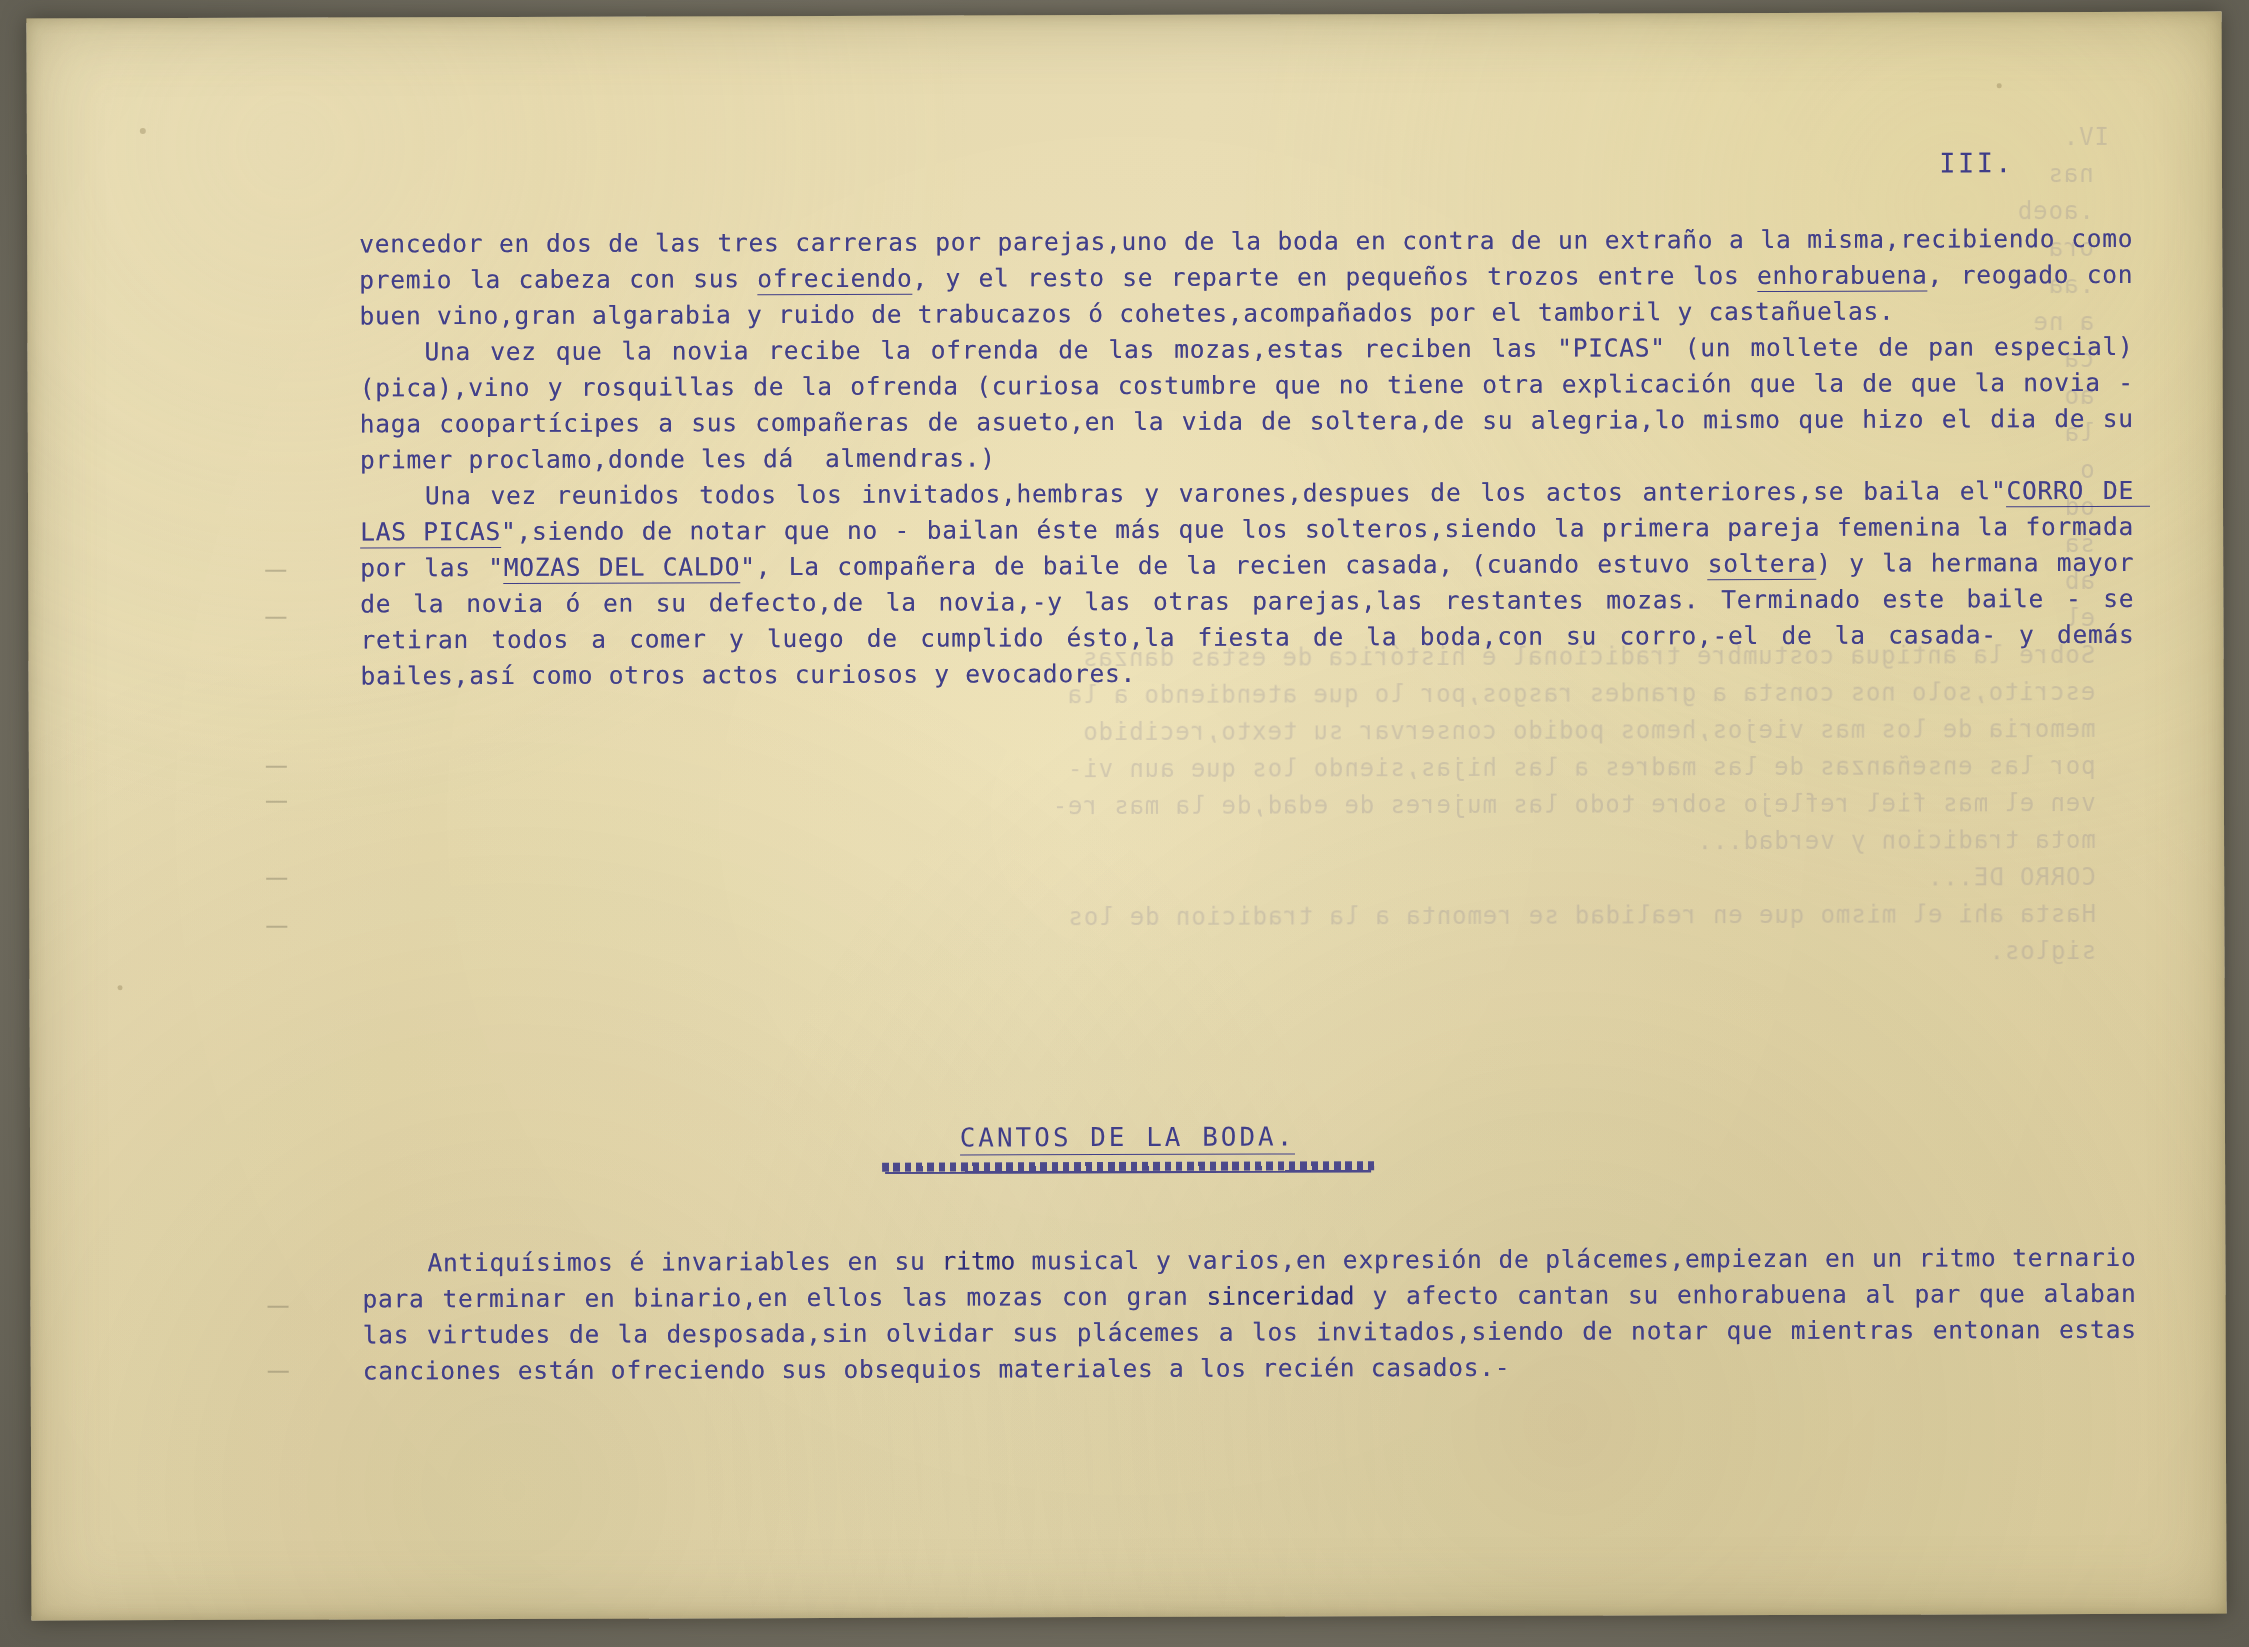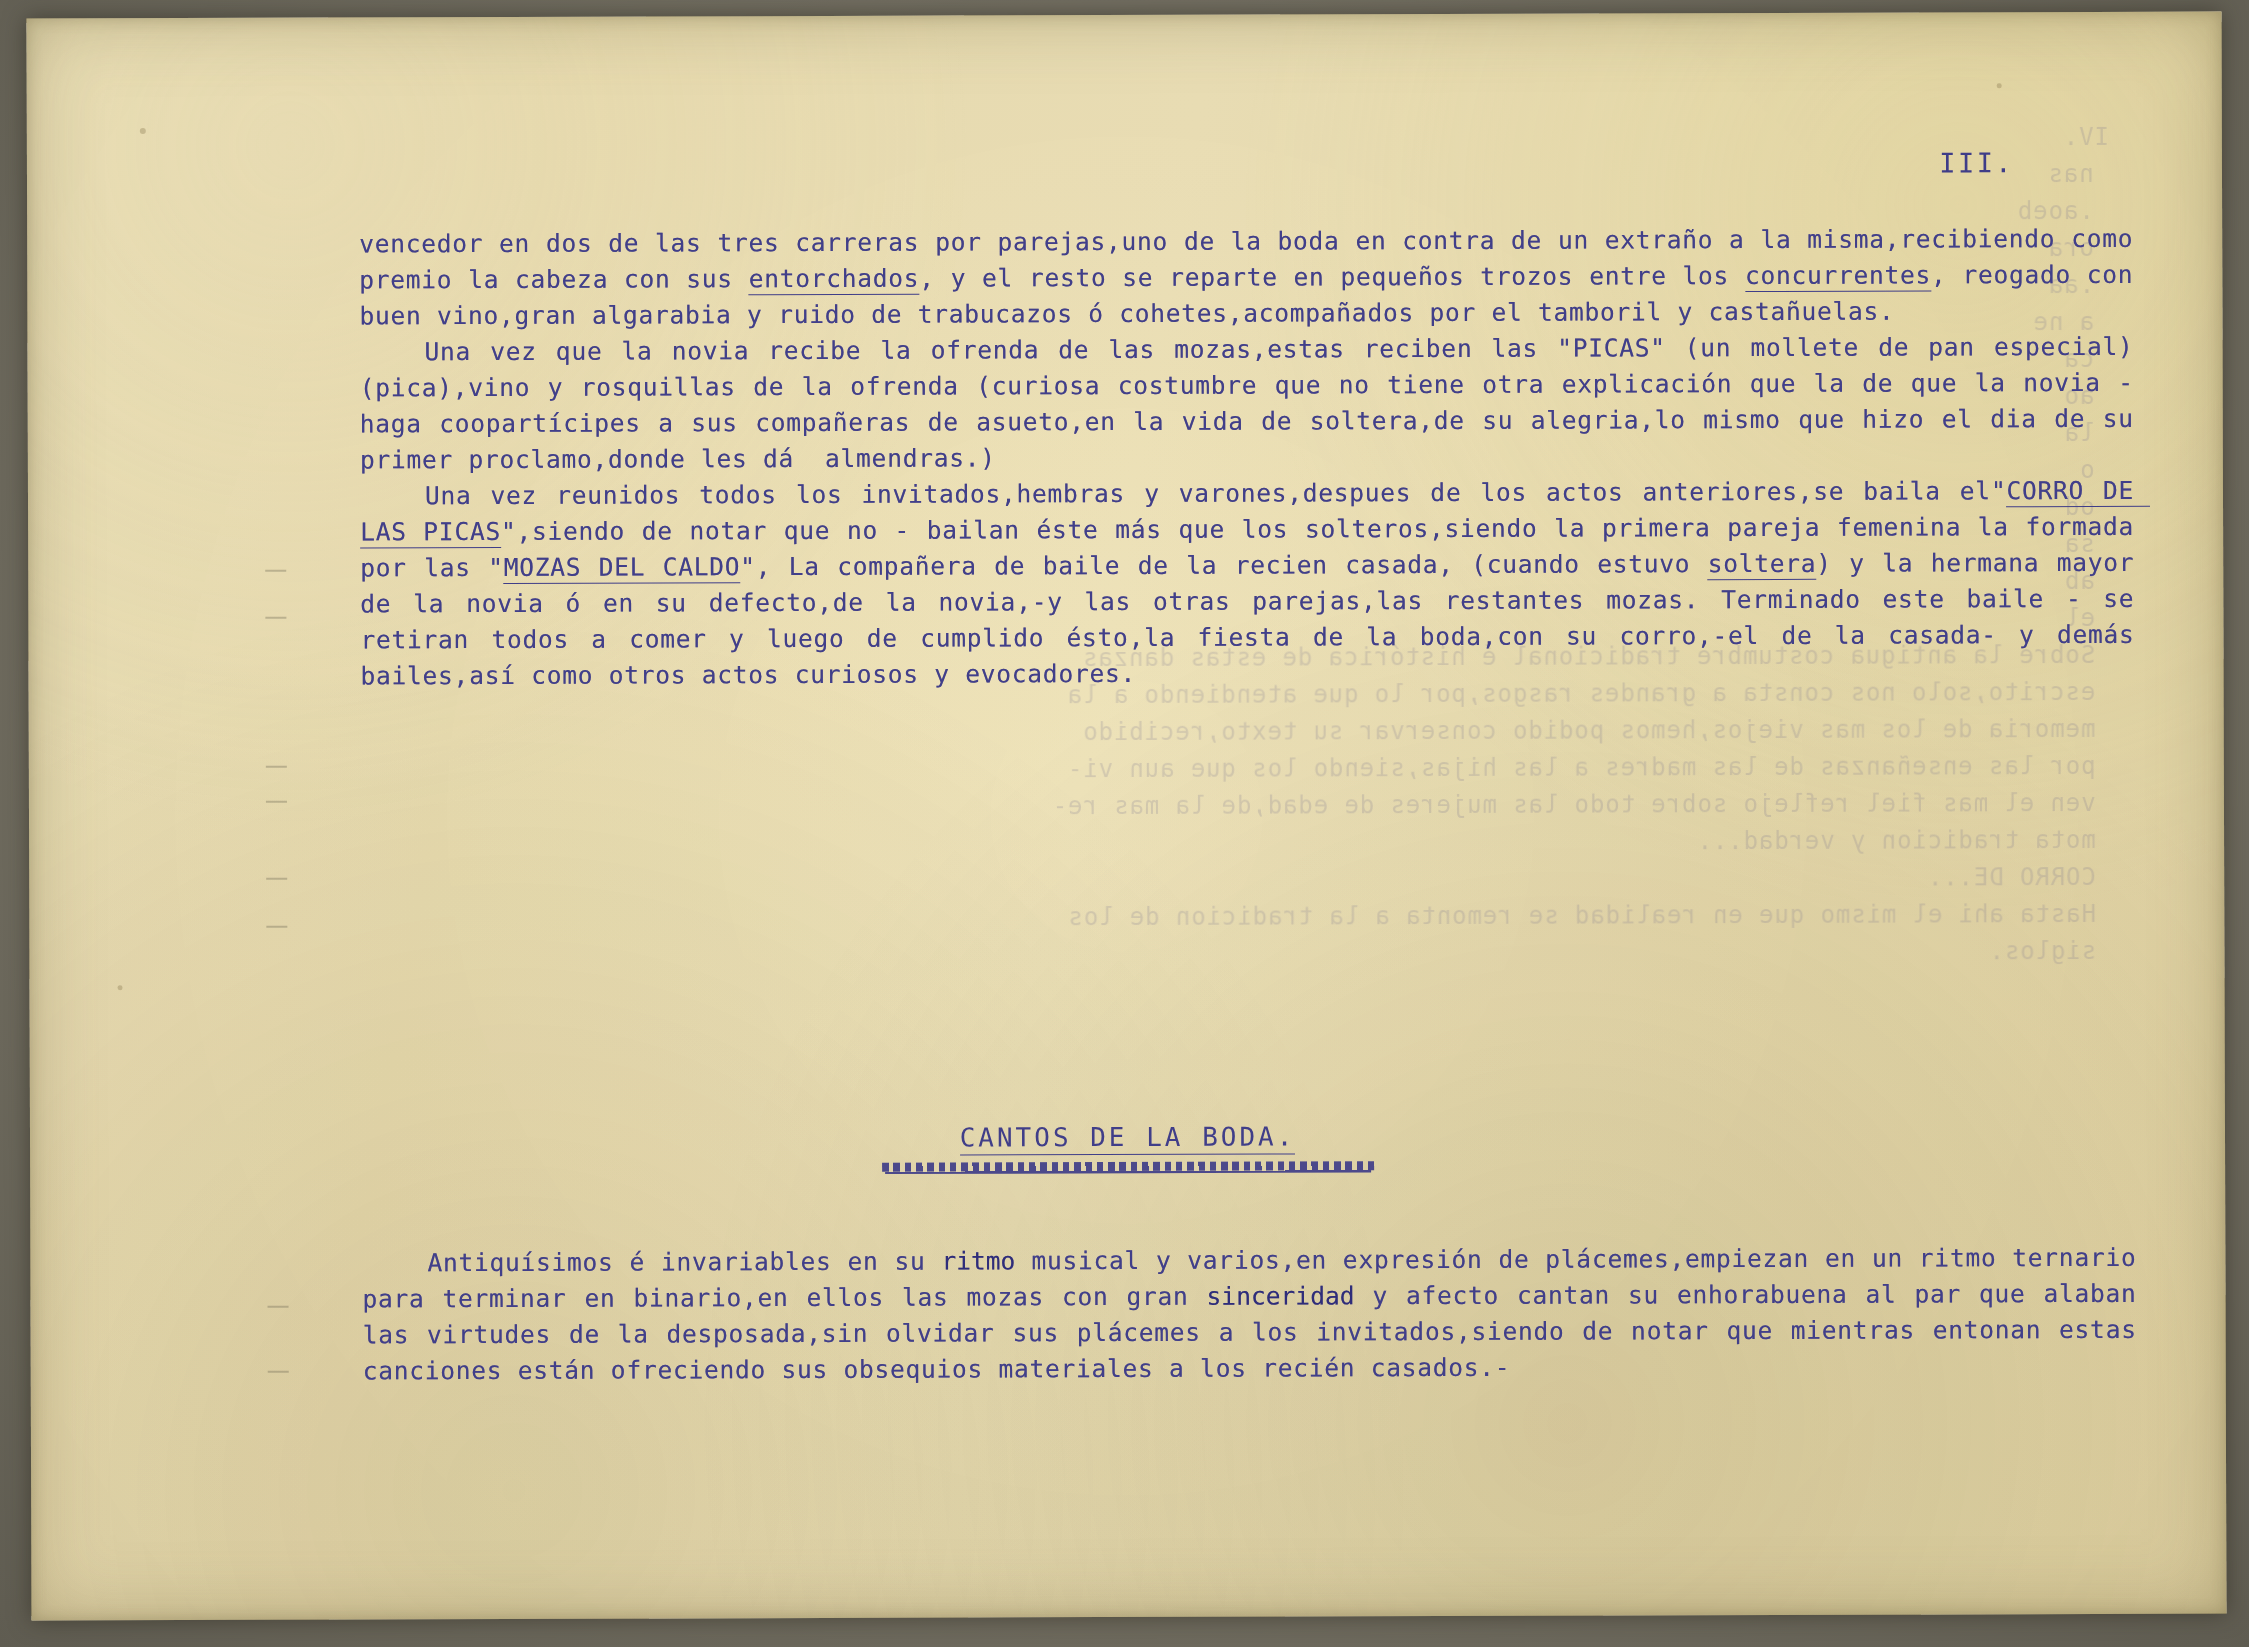--- a/index.html
+++ b/index.html
@@ -204,21 +204,21 @@
  mota tradicion y verdad...
  CORRO DE...
  Hasta ahi el mismo que en realidad se remonta a la tradicion de los
  siglos.</div>
 
     <div id="typed">
 
       <div id="folio">III.</div>
 
       <div id="body-block">
-        <p>vencedor en dos de las tres carreras por parejas,uno de la boda en contra de un extraño a la misma,recibiendo como premio la cabeza con sus <span class="u">entorchados</span>, y el resto se reparte en pequeños trozos entre los <span class="u">concurrentes</span>, reogado con buen vino,gran algarabia y ruido de trabucazos ó cohetes,acompañados por el tamboril y castañuelas.</p>
+        <p>vencedor en dos de las tres carreras por parejas,uno de la boda en contra de un extraño a la misma,recibiendo como premio la cabeza con sus <span class="u">ofreciendo</span>, y el resto se reparte en pequeños trozos entre los <span class="u">enhorabuena</span>, reogado con buen vino,gran algarabia y ruido de trabucazos ó cohetes,acompañados por el tamboril y castañuelas.</p>
 
         <p class="ind">Una vez que la novia recibe la ofrenda de las mozas,estas reciben las "PICAS" (un mollete de pan especial)(pica),vino y rosquillas de la ofrenda (curiosa costumbre que no tiene otra explicación que la de que la novia - haga coopartícipes a sus compañeras de asueto,en la vida de soltera,de su alegria,lo mismo que hizo el dia de su primer proclamo,donde les dá  almendras.)</p>
 
         <p class="ind">Una vez reunidos todos los invitados,hembras y varones,despues de los actos anteriores,se baila el"<span class="u">CORRO DE LAS PICAS</span>",siendo de notar que no - bailan éste más que los solteros,siendo la primera pareja femenina la formada por las "<span class="u">MOZAS DEL CALDO</span>", La compañera de baile de la recien casada, (cuando estuvo <span class="u">soltera</span>) y la hermana mayor de la novia ó en su defecto,de la novia,-y las otras parejas,las restantes mozas. Terminado este baile - se retiran todos a comer y luego de cumplido ésto,la fiesta de la boda,con su corro,-el de la casada- y demás bailes,así como otros actos curiosos y evocadores.</p>
       </div>
 
       <div id="heading-wrap">
         <div id="heading">CANTOS DE LA BODA.</div>
         <div id="heading-rule"></div>
       </div>

